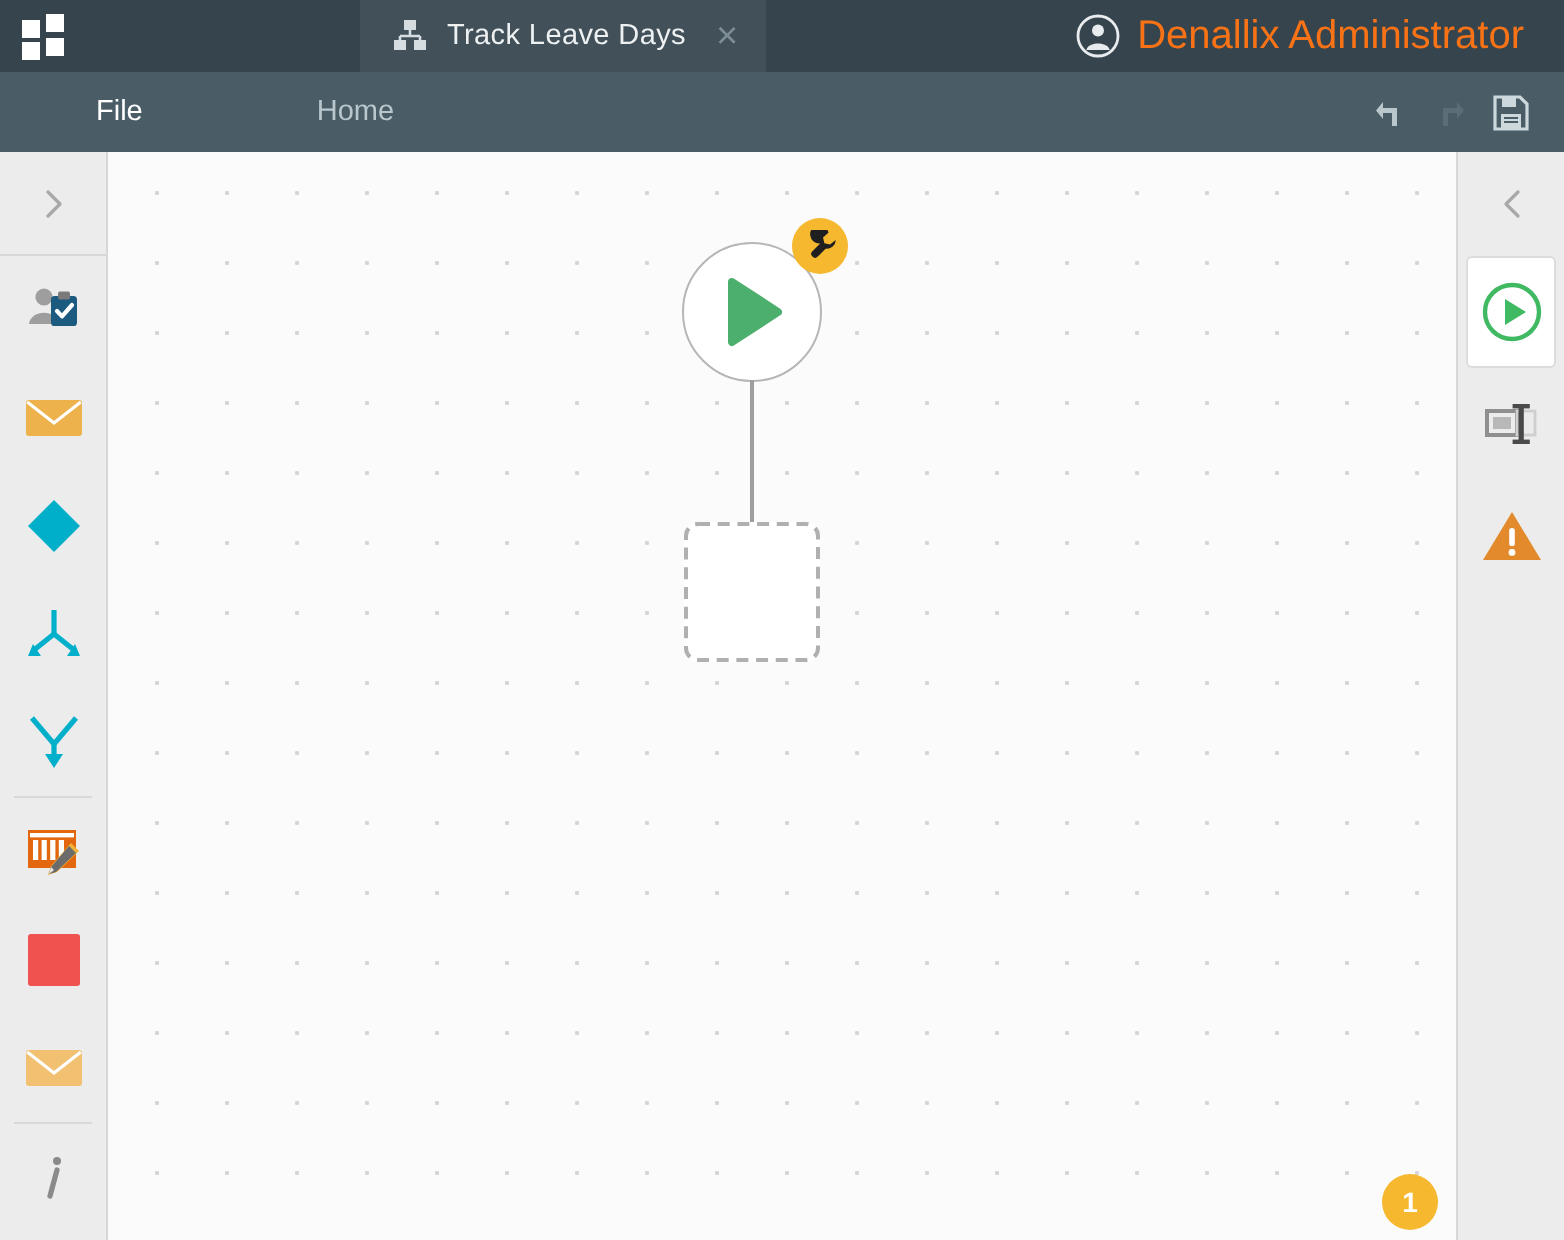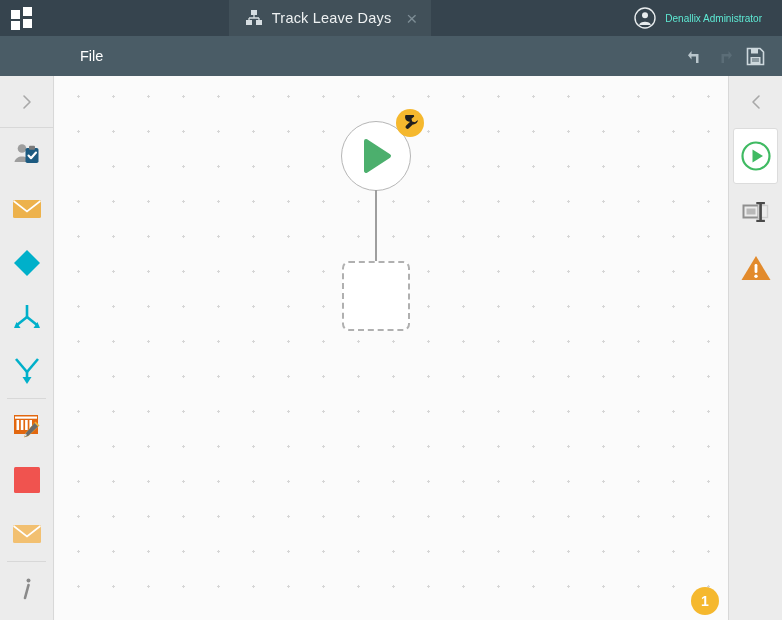--- a/index.html
+++ b/index.html
@@ -39,26 +39,26 @@
   .tab-title {
     color: #eef1f2; font-size: 14.5px; letter-spacing: .2px; white-space: nowrap;
   }
   .tab-close {
     color: #7d8d95; font-size: 19px; line-height: 1; margin-left: 6px;
     font-weight: 300;
   }
   .user-area {
     display: flex; align-items: center; gap: 9px; padding: 0 20px 0 14px;
   }
-  .user-name { color: #5eead4; font-size: 10px; white-space: nowrap; }
+  .user-name { color: #f97316; font-size: 20px; white-space: nowrap; }
 
   
   .menubar {
     position: absolute; left: 0; top: 36px; width: 782px; height: 40px;
-    background: #4a5c66; display: flex; align-items: center; padding-left: 32px;
+    background: #4a5c66; display: flex; align-items: center;
   }
   .menu-item {
     color: #b9c6cc; font-size: 14.5px; height: 40px; display: flex;
     align-items: center; padding: 0 14px;
   }
   .menu-item.active { color: #ffffff; }
   .menu-item.m-file { margin-left: 34px; }
   .menu-item.m-home { margin-left: 59px; }
   .menu-item.m-view { margin-left: 58px; }
   .menubar-spacer { flex: 1; }
@@ -182,20 +182,21 @@
           <path d="M5.2 18 C5.8 13.6 16.2 13.6 16.8 18 Z" fill="#e8ecee"></path>
         </svg>
       </span>
       <span class="user-name">Denallix Administrator</span>
     </div>
   </div>
 
   <div class="menubar">
 
     <div class="menu-item active m-file">File</div>
+    <div class="menu-item m-home">Home</div>
 
     <div class="menubar-spacer"></div>
 
     <div class="tool-btn">
       <span>
         <svg width="20" height="20" viewBox="0 0 20 20">
           <path d="M13.5 17 L13.5 8 L6.5 8 L6.5 5 L3 9.2 L6.5 13.5 L6.5 10.5 L11 10.5 L11 17 Z" fill="#b9c6cc"></path>
         </svg>
       </span>
     </div>

